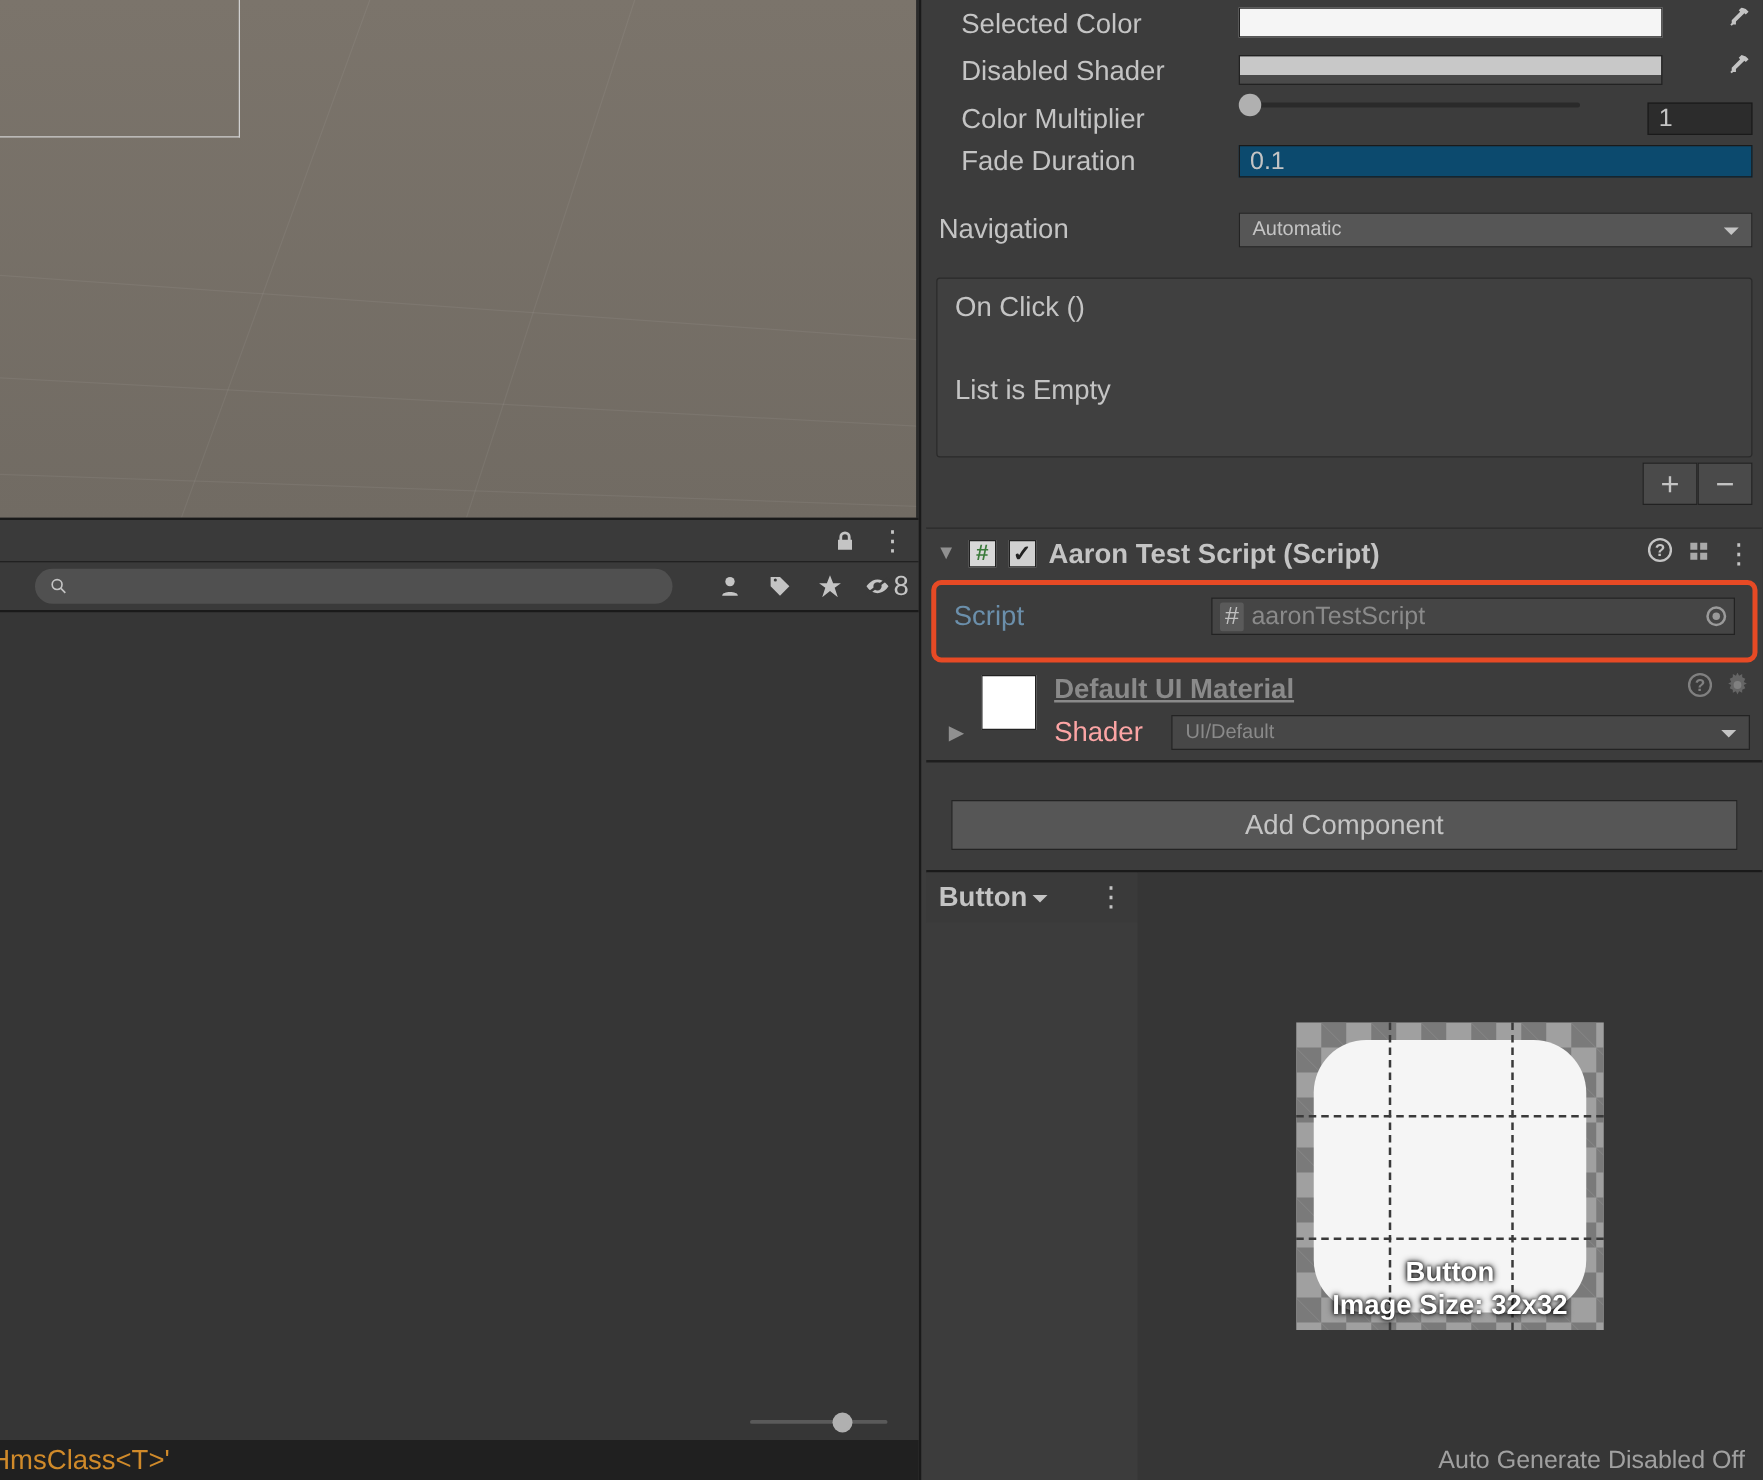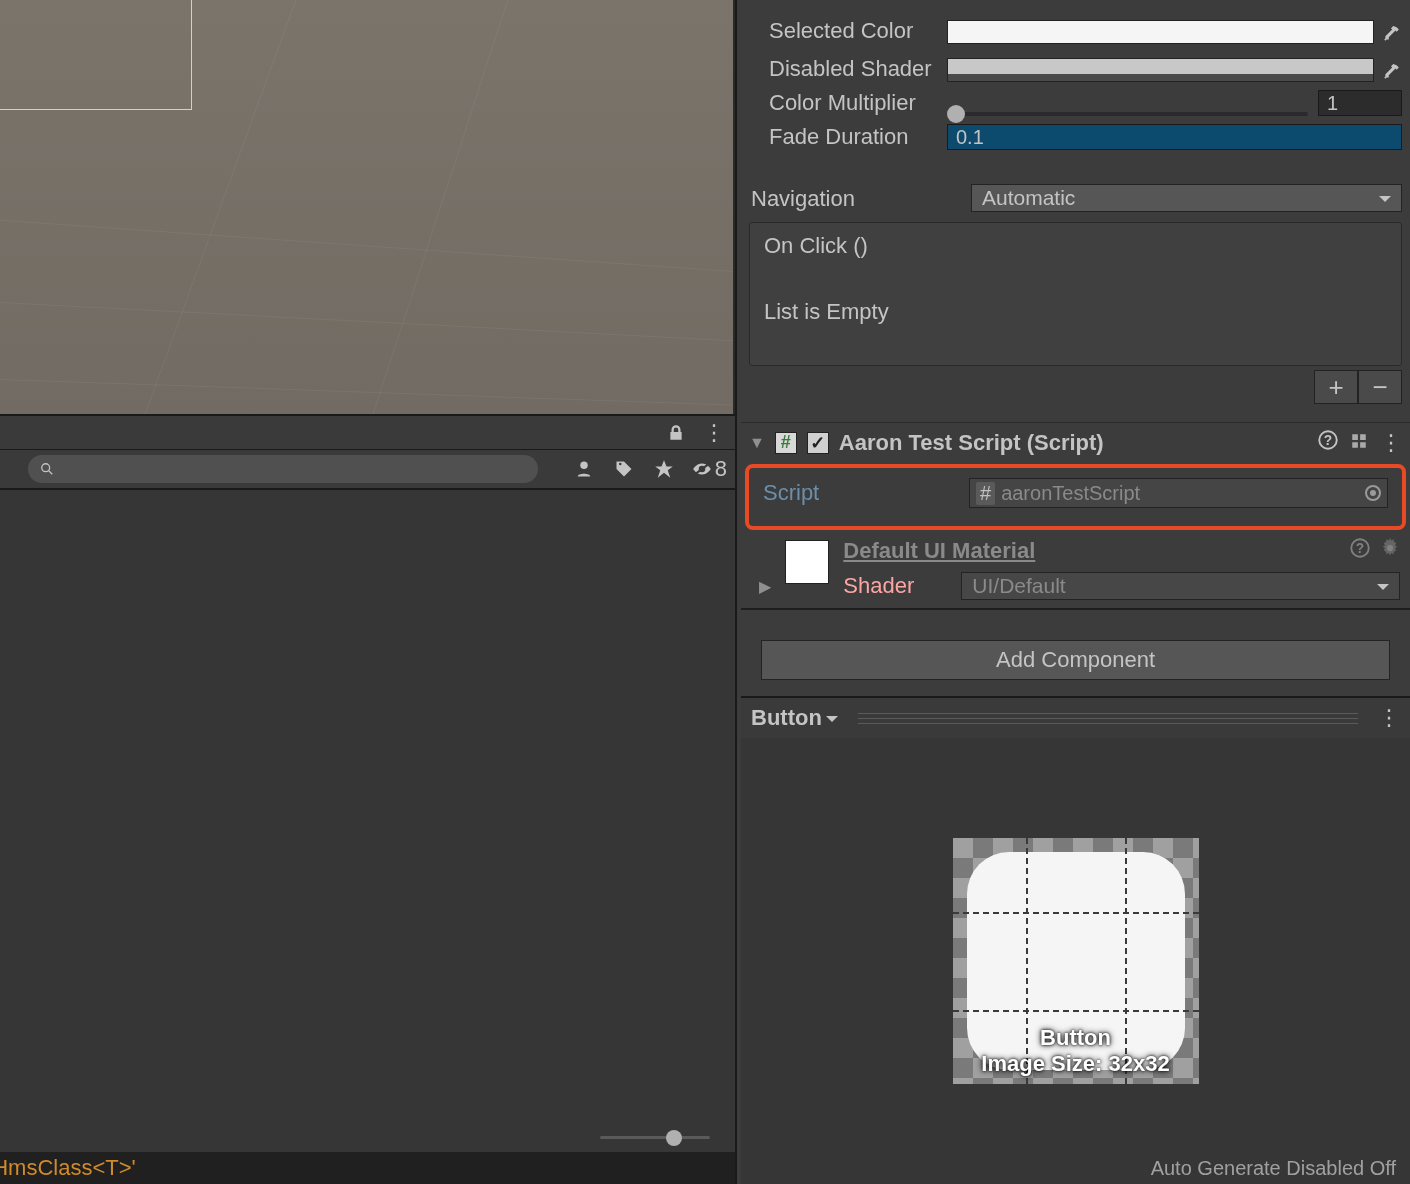--- a/index.html
+++ b/index.html
@@ -83,21 +83,21 @@
     padding:0 8px; color:#d08a2a; font-size:22px;
   }
 
   
   .right {
     flex:1; background:var(--bg-panel); border-left:2px solid var(--divider);
     display:flex; flex-direction:column; overflow:hidden;
     padding-left:4px;
   }
   .row {
-    display:flex; align-items:flex-end; height:34px; padding:0 8px 0 28px;
+    display:flex; align-items:flex-start; height:34px; padding:0 8px 0 28px;gap:44px;
   }
   .row .label { flex:0 0 178px; }
   .row-tall { height:38px; }
   .color-swatch {
     flex:1 1 auto; height:24px; background:#f5f5f5; border:1px solid #222;
     margin-right:6px;
   }
   .eyedrop { width:22px; display:flex; align-items:center; justify-content:center;}
   .slider-row .slider-track {
     flex:1; height:4px; background:#2a2a2a; border-radius:2px; position:relative;
@@ -112,21 +112,21 @@
     font-size:20px;
   }
   .text-field {
     flex:1; height:26px; background:#0c4a6e; border:1px solid #1a1a1a;
     display:flex; align-items:center; padding:0 8px; color:var(--text);
     font-size:20px;
   }
   .dropdown {
     flex:1; height:28px; background:#565656; border:1px solid #232323;
     display:flex; align-items:center; padding:0 10px; color:var(--text);
-    position:relative; font-size:21px;margin-left:24px;
+    position:relative; font-size:16px;
   }
   .dropdown::after {
     content:""; position:absolute; right:10px; top:50%;
     border:6px solid transparent; border-top-color:var(--text);
     transform:translateY(-2px);
   }
   .btn-wide {
     flex:1; height:30px; background:#565656; border:1px solid #232323;
     display:flex; align-items:center; justify-content:center;
     font-size:20px;
@@ -198,21 +198,21 @@
   .shader-row .label { color:#fca5a5; font-size:22px; width:80px;}
   .mat-expand { color:#909090; padding:0 0 0 4px; font-size:16px; align-self:flex-end;}
 
   .add-comp-wrap { padding:30px 20px 10px 20px; border-top:2px solid #1e1e1e; margin-top:4px;}
   .add-comp {
     width:100%; height:40px; background:#565656; border:1px solid #232323;
     display:flex;align-items:center;justify-content:center;font-size:22px;
   }
 
   .preview-section {
-    border-top:2px solid #1a1a1a; margin-top:6px; display:flex; flex-direction:column;
+    border-top:2px solid #1a1a1a; margin-top:6px; display:flex; 
     flex:1;
   }
   .preview-header {
     display:flex; align-items:center; height:40px; padding:0 10px; gap:10px;
     background:#3a3a3a;
   }
   .preview-header .name { font-weight:bold; font-size:22px;}
   .preview-header .name-arrow::after{
     content:""; display:inline-block; margin-left:4px;
     border:6px solid transparent; border-top-color:var(--text);

